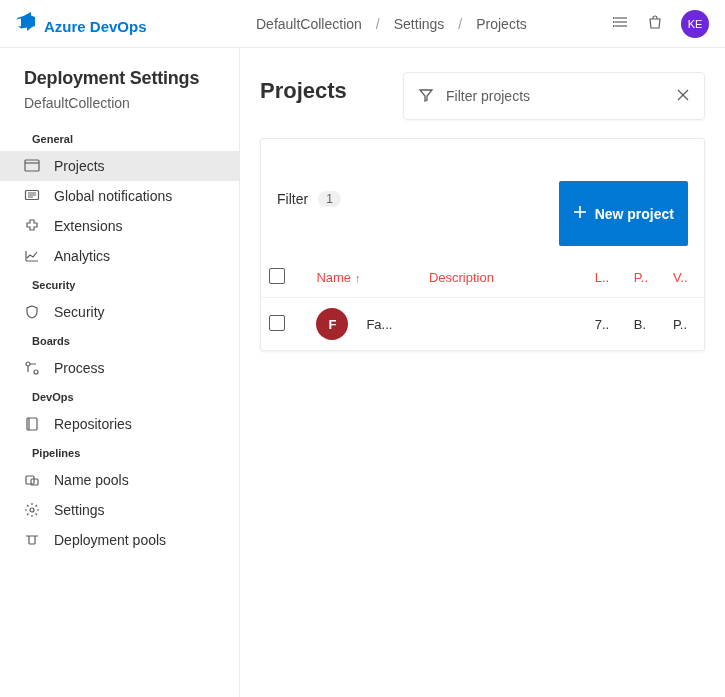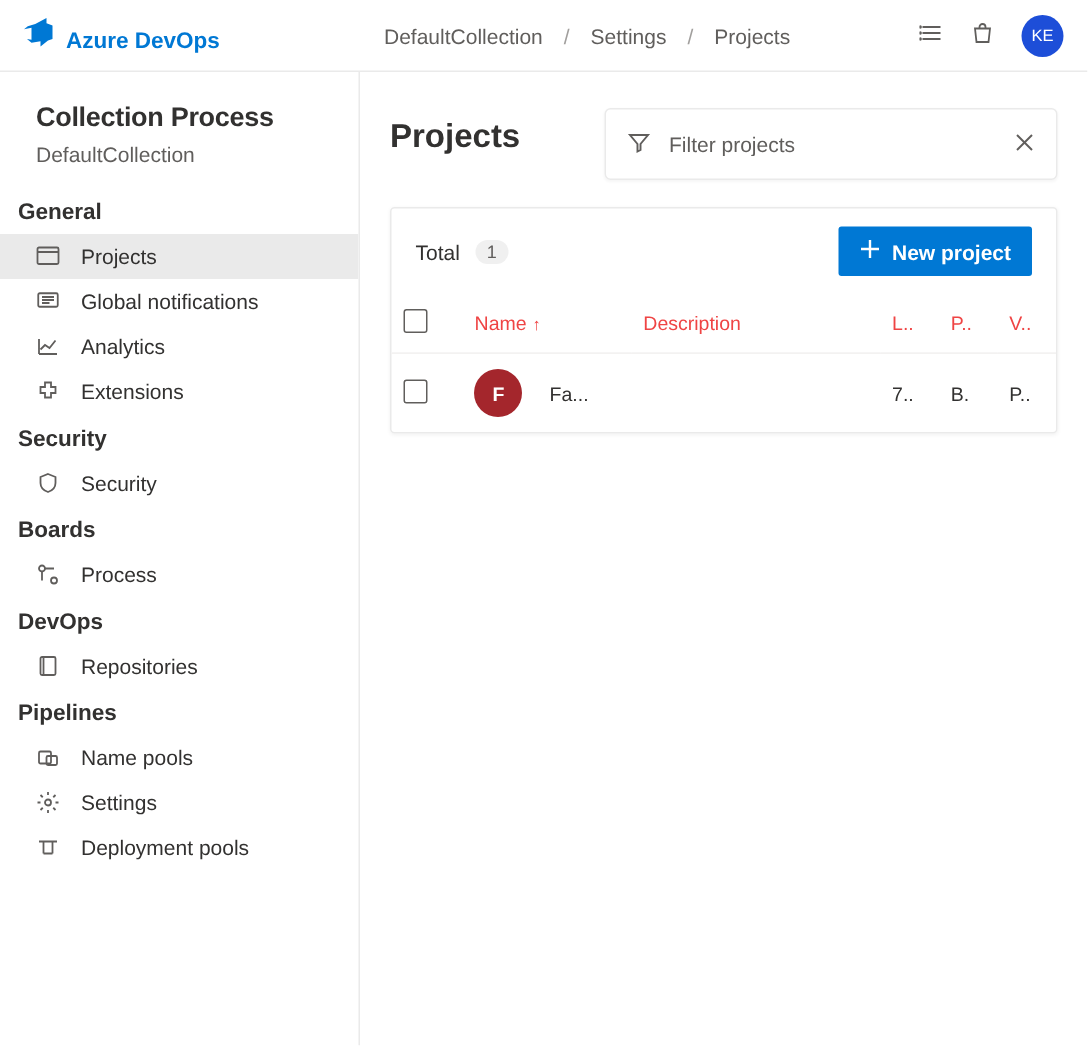--- a/index.html
+++ b/index.html
@@ -40,21 +40,21 @@
   }
   .breadcrumb-sep { color: #a19f9d; }
   .header-actions {
     display: flex;
     align-items: center;
     gap: 18px;
   }
   .avatar {
     width: 28px; height: 28px;
     border-radius: 50%;
-    background: #1d4ed8;
+    background: #6d28d9;
     color: #fff;
     font-size: 11px;
     font-weight: 500;
     display: flex;
     align-items: center;
     justify-content: center;
   }
   
   .layout { display: flex; height: calc(697px - 48px); }
   .sidebar {
@@ -68,23 +68,23 @@
     font-weight: 600;
     padding: 0 24px 4px 24px;
     letter-spacing: -0.2px;
   }
   .sidebar-subtitle {
     padding: 2px 24px 14px 24px;
     color: #605e5c;
     font-size: 14px;
   }
   .sidebar-group {
-    padding: 8px 24px 6px 12px;
-    font-weight: 600;
-    font-size: 15px;
+    padding: 8px 24px 6px 32px;
+    font-weight: 600;
+    font-size: 11px;
   }
   .sidebar-item {
     display: flex;
     align-items: center;
     gap: 14px;
     padding: 7px 24px;
     cursor: pointer;
     color: #323130;
     font-size: 14px;
   }
@@ -156,27 +156,28 @@
     border-radius: 10px;
     padding: 1px 8px;
     font-size: 12px;
     color: #605e5c;
   }
   .new-btn {
     background: #0078d4;
     color: #fff;
     border: none;
     border-radius: 2px;
-    padding: 8px 14px;
+    padding: 24px 14px;
     font-size: 14px;
     font-weight: 600;
     display: flex;
     align-items: center;
     gap: 8px;
     cursor: pointer;
+    margin-top: 30px;
   }
   .table {
     width: 100%;
     border-collapse: collapse;
   }
   .table th, .table td {
     text-align: left;
     padding: 10px 8px;
     font-size: 13px;
     white-space: nowrap;
@@ -257,21 +258,21 @@
     </span>
     <div class="avatar">
       <span>KE</span>
     </div>
   </div>
 </div>
 
 <div class="layout">
 
   <div class="sidebar">
-    <div class="sidebar-title">Collection Process</div>
+    <div class="sidebar-title">Deployment Settings</div>
     <div class="sidebar-subtitle">DefaultCollection</div>
 
     <div class="sidebar-group">General</div>
     <div class="sidebar-item selected">
       <span class="ico">
           <svg width="16" height="16" viewBox="0 0 16 16" fill="none" stroke="currentColor" stroke-width="1.2">
             <rect x="1" y="2" width="14" height="11" rx="1"></rect>
             <line x1="1" y1="5" x2="15" y2="5"></line>
           </svg>
         </span>
@@ -282,32 +283,32 @@
           <svg width="16" height="16" viewBox="0 0 16 16" fill="none" stroke="currentColor" stroke-width="1.2">
             <rect x="1.5" y="2.5" width="13" height="9" rx="1"></rect>
             <path d="M4 5h8M4 7h8M4 9h5"></path>
           </svg>
         </span>
       <span>Global notifications</span>
     </div>
     <div class="sidebar-item">
       <span class="ico">
           <svg width="16" height="16" viewBox="0 0 16 16" fill="none" stroke="currentColor" stroke-width="1.2">
+            <path d="M6 2h4v3h3v4h-3v3H6v-3H3V5h3V2z"></path>
+          </svg>
+        </span>
+      <span>Extensions</span>
+    </div>
+    <div class="sidebar-item">
+      <span class="ico">
+          <svg width="16" height="16" viewBox="0 0 16 16" fill="none" stroke="currentColor" stroke-width="1.2">
             <path d="M2 13h12M2 13V3M3 10l3-3 3 2 4-5"></path>
           </svg>
         </span>
       <span>Analytics</span>
-    </div>
-    <div class="sidebar-item">
-      <span class="ico">
-          <svg width="16" height="16" viewBox="0 0 16 16" fill="none" stroke="currentColor" stroke-width="1.2">
-            <path d="M6 2h4v3h3v4h-3v3H6v-3H3V5h3V2z"></path>
-          </svg>
-        </span>
-      <span>Extensions</span>
     </div>
 
     <div class="sidebar-group">Security</div>
     <div class="sidebar-item">
       <span class="ico">
           <svg width="16" height="16" viewBox="0 0 16 16" fill="none" stroke="currentColor" stroke-width="1.2">
             <path d="M8 2l5 2v4c0 3-2 5-5 6-3-1-5-3-5-6V4l5-2z"></path>
           </svg>
         </span>
       <span>Security</span>
@@ -380,21 +381,21 @@
               <line x1="2" y1="2" x2="12" y2="12"></line>
               <line x1="12" y1="2" x2="2" y2="12"></line>
             </svg>
         </span>
       </div>
     </div>
 
     <div class="card">
       <div class="card-top">
         <div class="total-wrap">
-          <span>Total</span>
+          <span>Filter</span>
           <span class="count-pill">1</span>
         </div>
         <button class="new-btn">
           <span>
             <svg width="14" height="14" viewBox="0 0 14 14" stroke="#fff" stroke-width="1.6">
                 <line x1="7" y1="1" x2="7" y2="13"></line>
                 <line x1="1" y1="7" x2="13" y2="7"></line>
               </svg>
           </span>
           <span>New project</span>

